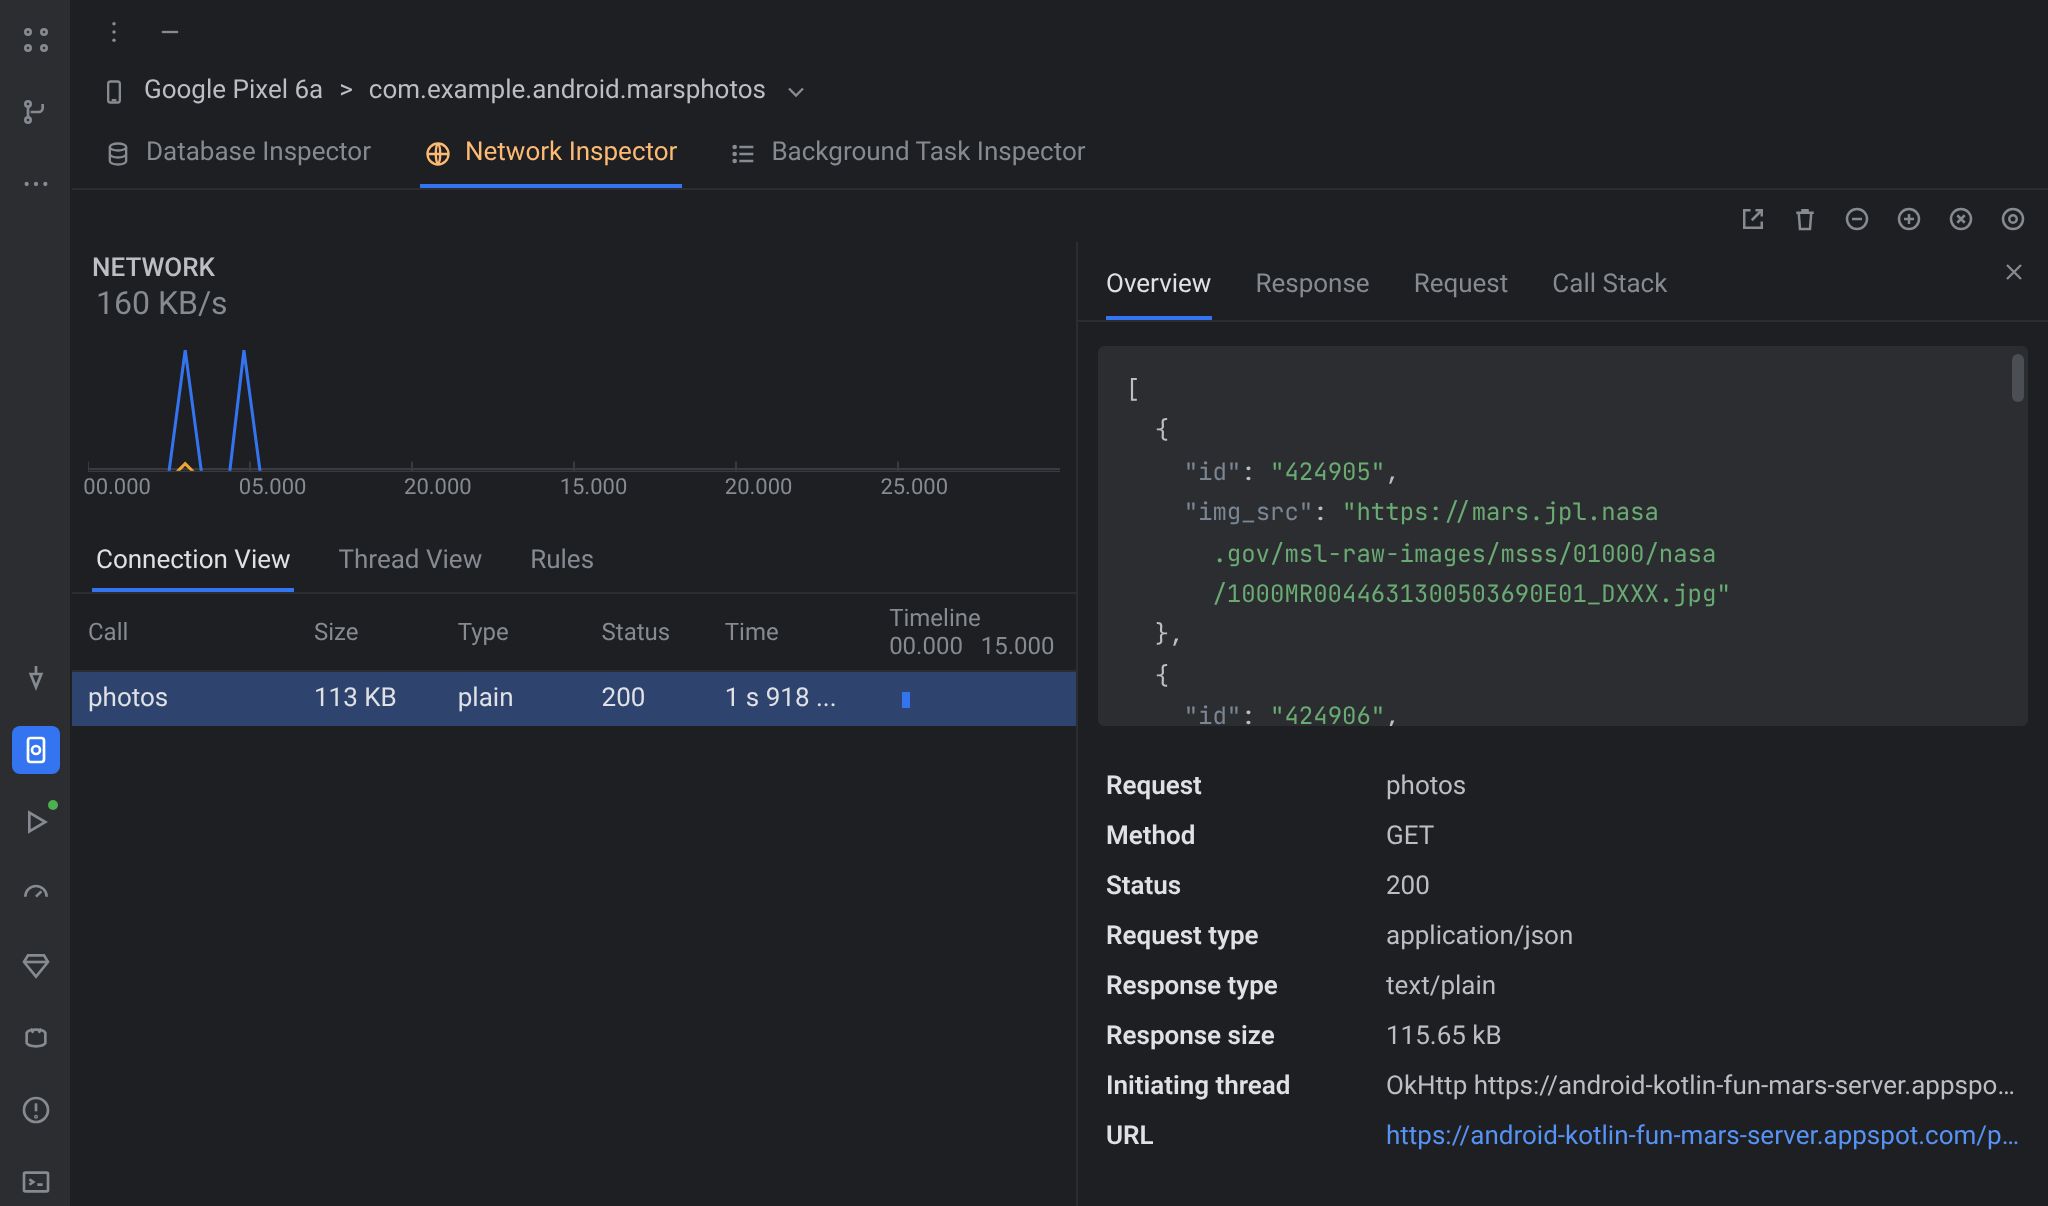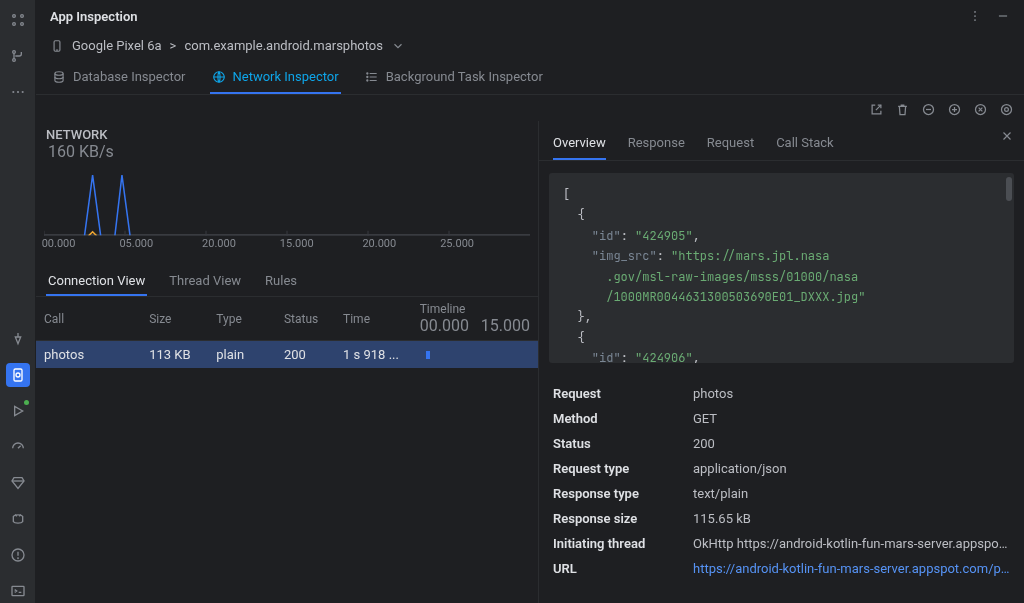--- a/index.html
+++ b/index.html
@@ -60,21 +60,21 @@
     padding: 0 14px;
     border-bottom: 1px solid #2b2d30;
   }
   .tab-btn {
     display: flex; align-items: center; gap: 7px;
     padding: 8px 2px;
     color: #868a91;
     cursor: pointer;
     border-bottom: 2px solid transparent;
   }
-  .tab-btn.active { color: #0ea5e9; border-bottom-color: #3574f0; }
+  .tab-btn.active { color: #fdba74; border-bottom-color: #3574f0; }
   .tab-btn svg { width: 14px; height: 14px; }
 
   .toolbar-right {
     display: flex; justify-content: flex-end; gap: 10px;
     padding: 6px 10px 4px 0;
     color: #868a91;
   }
   .toolbar-right span { width: 16px; height: 16px; display:flex; align-items:center; justify-content:center; }
 
   .split {
@@ -123,21 +123,21 @@
   .table-wrap { flex: 1; overflow: hidden; }
   table.data { width: 100%; border-collapse: collapse; }
   table.data th {
     text-align: left; font-weight: 400; color: #868a91;
     padding: 5px 8px; font-size: 12px; border-bottom: 1px solid #2b2d30;
   }
   table.data td { padding: 6px 8px; }
   table.data tr.sel td { background: #2e436e; color: #dfe1e5; }
   .col-name{ width: 110px;} .col-size{width:70px;} .col-type{width:70px;}
   .col-status{width:60px;} .col-time{width:80px;} .col-timeline{width:80px;}
-  .tl-header { font-size: 16px; color: #868a91; }
+  .tl-header { font-size: 12px; color: #868a91; }
   .mini-bar {
     height: 12px; width: 70px; position: relative;
   }
   .mini-bar .bar {
     position: absolute; top: 2px; height: 8px; background: #3574f0;
     left: 6px; width: 4px;
   }
 
   
   .detail-tabs {
@@ -249,21 +249,20 @@
   <div class="rail-icon">
       <svg viewBox="0 0 24 24" fill="none" stroke="currentColor" stroke-width="2">
         <rect x="3" y="5" width="18" height="14" rx="1"></rect>
         <path d="M7 10l3 2-3 2M13 14h4"></path>
       </svg>
     </div>
 </div>
 
 <div class="main">
   <div class="titlebar">
-    <span class="title">App Inspection</span>
     <div class="win-icons">
       <span>
           <svg viewBox="0 0 24 24" width="14" height="14" fill="currentColor">
             <circle cx="12" cy="5" r="1.5"></circle>
             <circle cx="12" cy="12" r="1.5"></circle>
             <circle cx="12" cy="19" r="1.5"></circle>
           </svg>
         </span>
       <span>
           <svg viewBox="0 0 24 24" width="14" height="14" stroke="currentColor" stroke-width="2">

